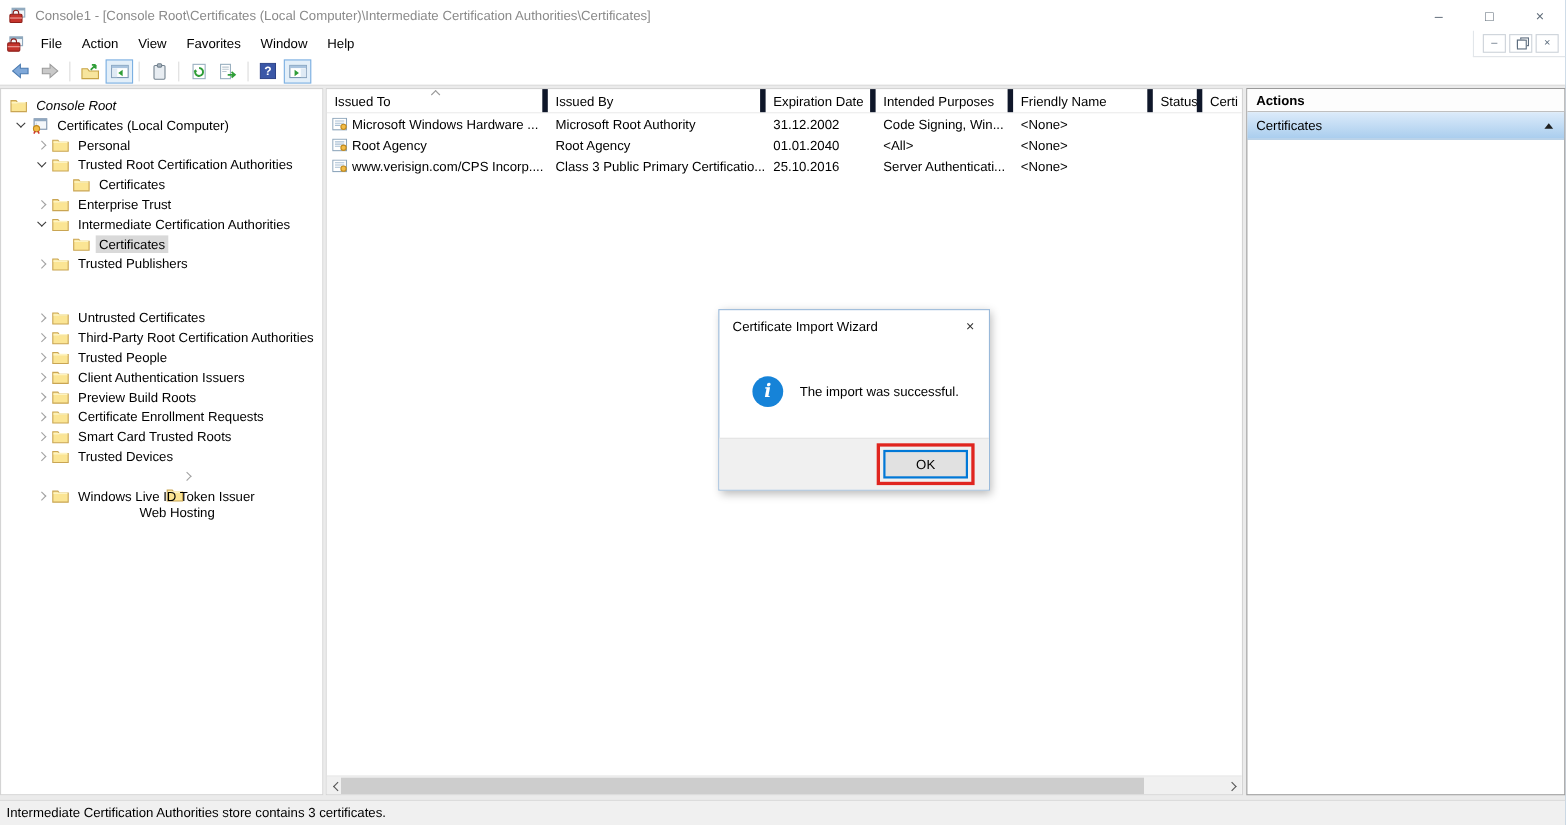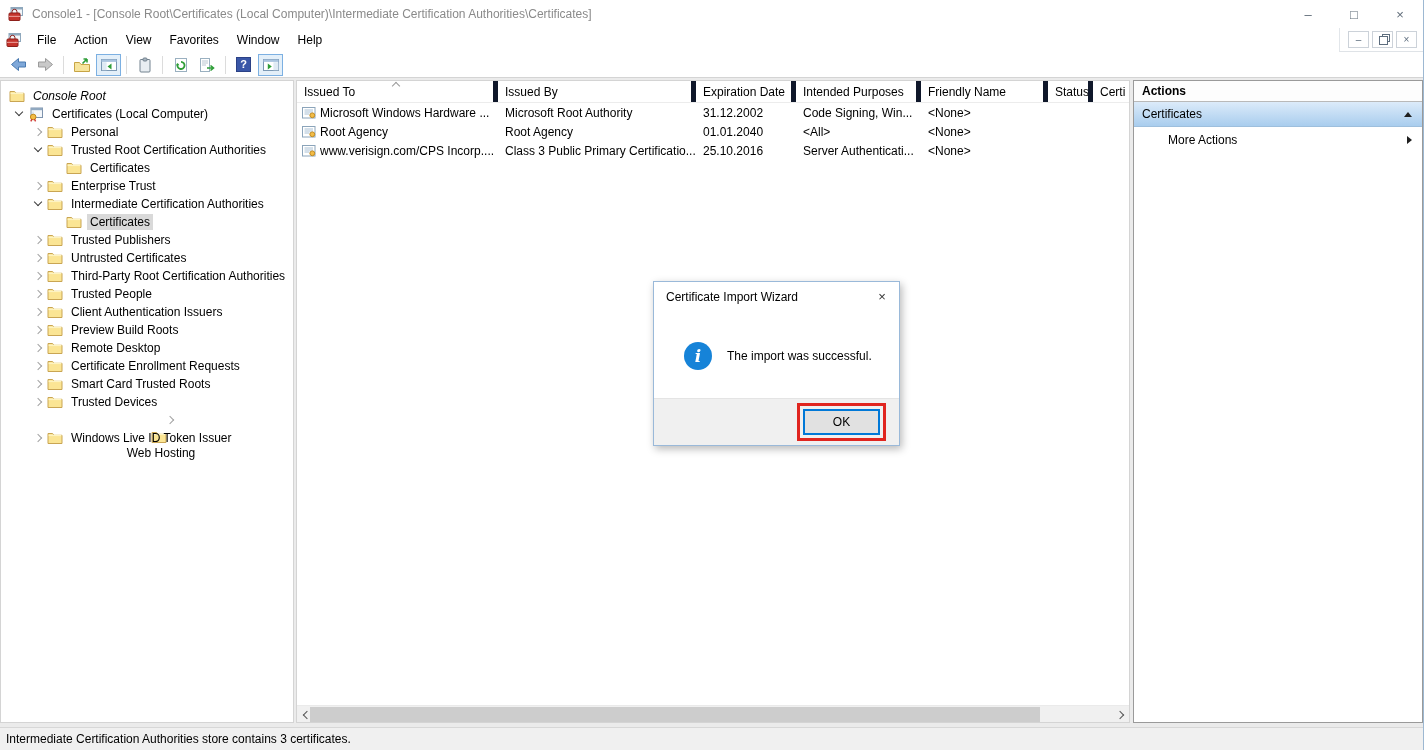--- a/index.html
+++ b/index.html
@@ -342,21 +342,21 @@
         <div class="tree-row" style="padding-left: 20px;">
           <span class="chev collapsed"></span>
           <span class="tree-icon">
             <svg width="16" height="14" viewBox="0 0 16 14">
               <path d="M1 2.5 h4.6 l1.4 1.8 H15 V12.5 H1 Z" fill="#fbe594" stroke="#c9a553"></path>
               <path d="M1.6 4.4 H14.4" stroke="#fdf3c1" stroke-width="1.4"></path>
             </svg>
           </span>
           <span class="tree-label">Trusted Publishers</span>
         </div>
-        <div class="tree-row" style="padding-left: 20px;">
+        <div class="tree-row" style="padding-left: 20px; margin-top: 31px;">
           <span class="chev collapsed"></span>
           <span class="tree-icon">
             <svg width="16" height="14" viewBox="0 0 16 14">
               <path d="M1 2.5 h4.6 l1.4 1.8 H15 V12.5 H1 Z" fill="#fbe594" stroke="#c9a553"></path>
               <path d="M1.6 4.4 H14.4" stroke="#fdf3c1" stroke-width="1.4"></path>
             </svg>
           </span>
           <span class="tree-label">Untrusted Certificates</span>
         </div>
         <div class="tree-row" style="padding-left: 20px;">
@@ -391,30 +391,20 @@
         </div>
         <div class="tree-row" style="padding-left: 20px;">
           <span class="chev collapsed"></span>
           <span class="tree-icon">
             <svg width="16" height="14" viewBox="0 0 16 14">
               <path d="M1 2.5 h4.6 l1.4 1.8 H15 V12.5 H1 Z" fill="#fbe594" stroke="#c9a553"></path>
               <path d="M1.6 4.4 H14.4" stroke="#fdf3c1" stroke-width="1.4"></path>
             </svg>
           </span>
           <span class="tree-label">Preview Build Roots</span>
-        </div>
-        <div class="tree-row" style="padding-left: 20px;">
-          <span class="chev collapsed"></span>
-          <span class="tree-icon">
-            <svg width="16" height="14" viewBox="0 0 16 14">
-              <path d="M1 2.5 h4.6 l1.4 1.8 H15 V12.5 H1 Z" fill="#fbe594" stroke="#c9a553"></path>
-              <path d="M1.6 4.4 H14.4" stroke="#fdf3c1" stroke-width="1.4"></path>
-            </svg>
-          </span>
-          <span class="tree-label">Remote Desktop</span>
         </div>
         <div class="tree-row" style="padding-left: 20px;">
           <span class="chev collapsed"></span>
           <span class="tree-icon">
             <svg width="16" height="14" viewBox="0 0 16 14">
               <path d="M1 2.5 h4.6 l1.4 1.8 H15 V12.5 H1 Z" fill="#fbe594" stroke="#c9a553"></path>
               <path d="M1.6 4.4 H14.4" stroke="#fdf3c1" stroke-width="1.4"></path>
             </svg>
           </span>
           <span class="tree-label">Certificate Enrollment Requests</span>
@@ -534,24 +524,20 @@
         <div class="scroll-arrow right"></div>
       </div>
     </div>
 
     <div class="actions-pane">
       <div class="actions-header">Actions</div>
       <div class="action-group" style="background: linear-gradient(rgb(220, 235, 250), rgb(169, 205, 238));">
         <span>Certificates</span>
         <span class="tri-up"></span>
       </div>
-      <div class="action-item">
-        <span>More Actions</span>
-        <span class="tri-right"></span>
-      </div>
     </div>
   </div>
 
   <div class="dialog">
     <div class="dialog-title">
       <span>Certificate Import Wizard</span>
       <span class="dialog-close">×</span>
     </div>
     <div class="dialog-body">
       <div class="info-icon" style="background: rgb(22, 131, 216);">i</div>

